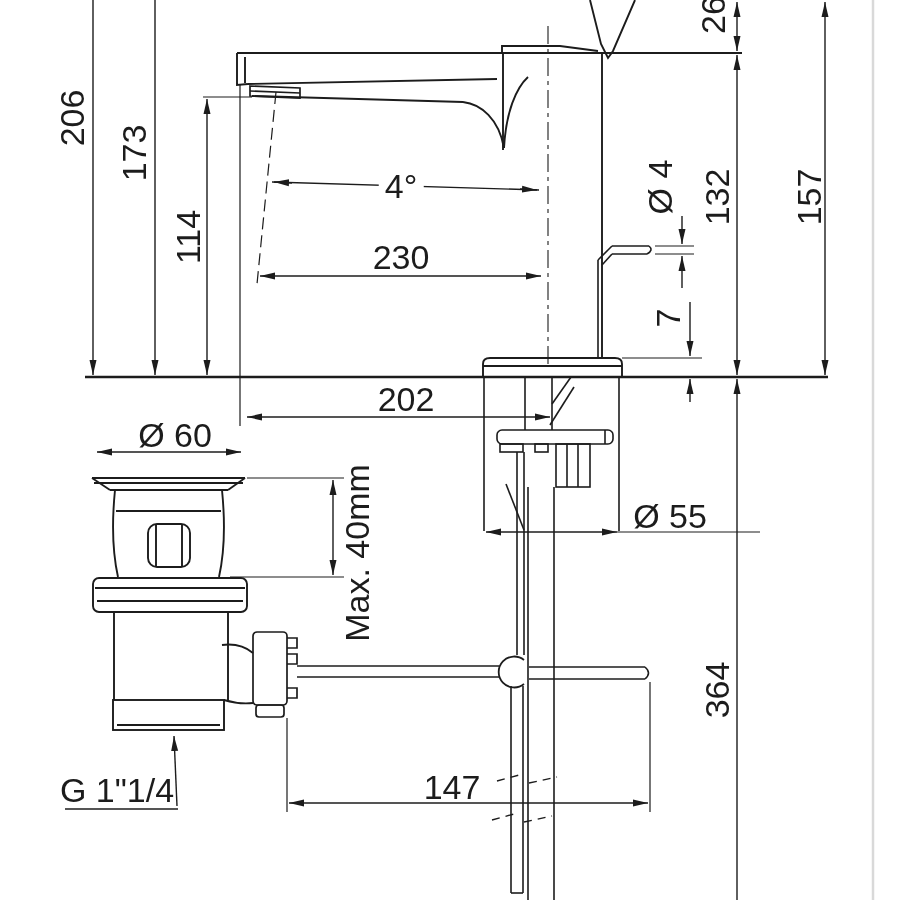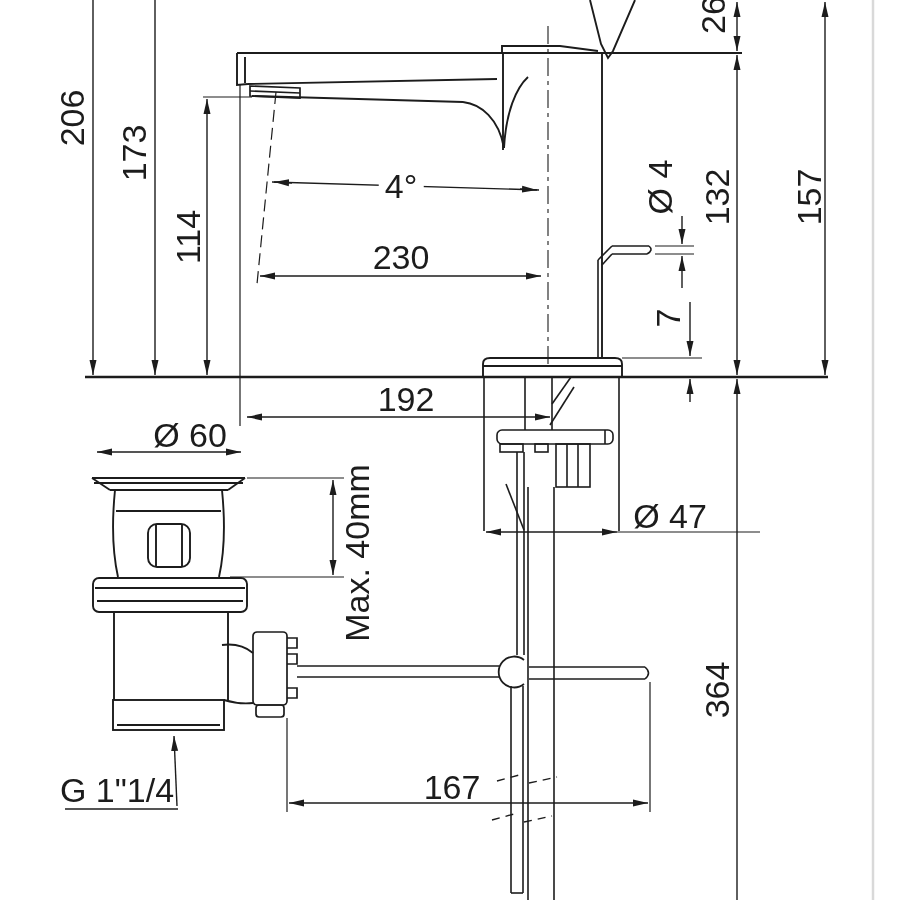--- a/index.html
+++ b/index.html
@@ -185,21 +185,21 @@
   <div class="dim-label rot" style="left:72px;top:118px">206</div>
   <div class="dim-label rot" style="left:134px;top:153px">173</div>
   <div class="dim-label rot" style="left:188px;top:237px">114</div>
   <div class="dim-label rot" style="left:713px;top:15px">26</div>
   <div class="dim-label rot" style="left:809px;top:197px">157</div>
   <div class="dim-label rot" style="left:717px;top:197px">132</div>
   <div class="dim-label rot" style="left:660px;top:187px">Ø 4</div>
   <div class="dim-label rot" style="left:668px;top:318px">7</div>
   <div class="dim-label bg" style="left:401px;top:186px">4°</div>
   <div class="dim-label" style="left:401px;top:257px">230</div>
-  <div class="dim-label" style="left:406px;top:399px">192</div>
-  <div class="dim-label" style="left:190px;top:435px">Ø 60</div>
+  <div class="dim-label" style="left:406px;top:399px">202</div>
+  <div class="dim-label" style="left:175px;top:435px">Ø 60</div>
   <div class="dim-label rot" style="left:357px;top:553px">Max. 40mm</div>
-  <div class="dim-label" style="left:670px;top:516px">Ø 47</div>
-  <div class="dim-label" style="left:452px;top:787px">167</div>
+  <div class="dim-label" style="left:670px;top:516px">Ø 55</div>
+  <div class="dim-label" style="left:452px;top:787px">147</div>
   <div class="dim-label rot" style="left:717px;top:690px">364</div>
   <div class="dim-label" style="left:117px;top:790px">G 1"1/4</div>
 
 </div>
 
 </body></html>

